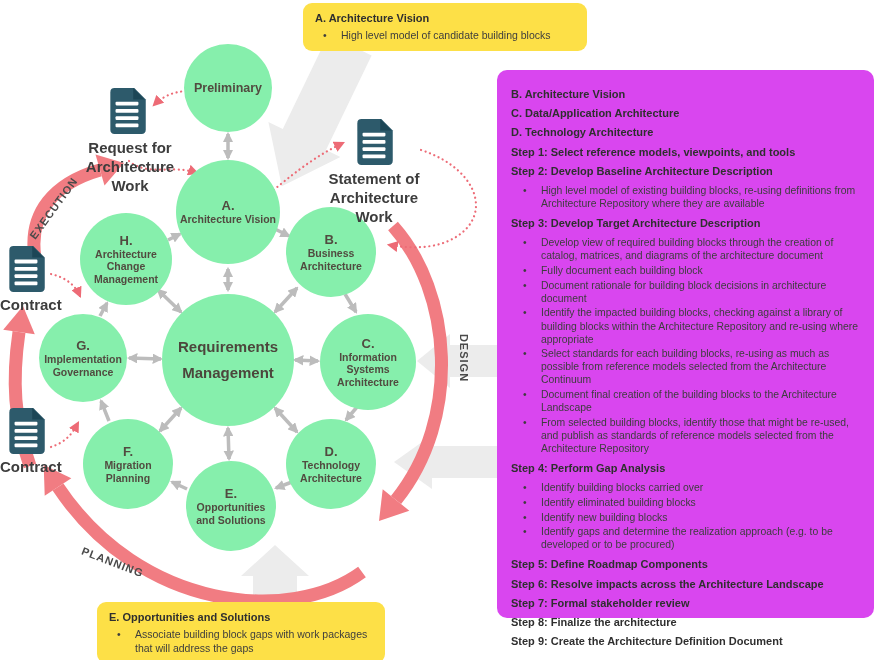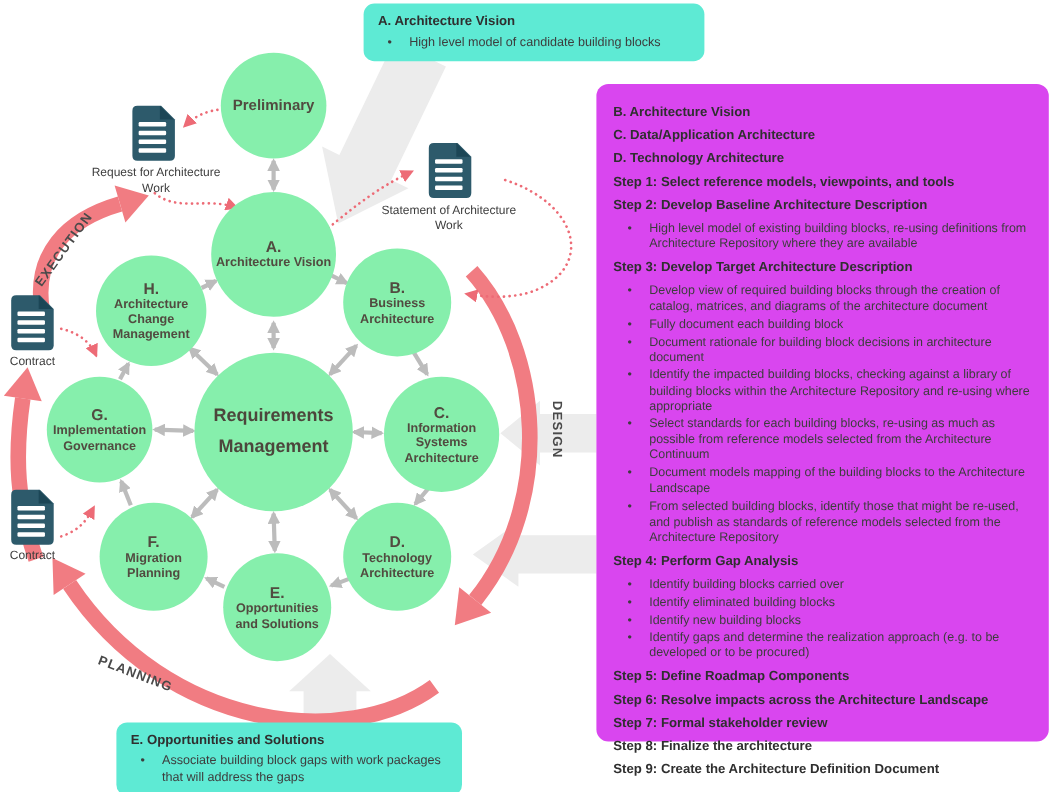--- a/index.html
+++ b/index.html
@@ -16,36 +16,36 @@
     text-align:center;color:#514b40;font-weight:bold;line-height:1.18;
   }
   .circle .letter{font-size:13px;}
   .circle .name{font-size:10.5px;}
   #c-preliminary{font-size:12.5px;}
   #c-center{line-height:1.75;font-size:15px;color:#4c463c;}
 
   
   .doc{position:absolute;}
   .doc-label{
-    position:absolute;text-align:center;font-weight:normal;font-size:10px;
+    position:absolute;text-align:center;font-weight:bold;font-size:15px;
     line-height:1.25;color:#3d3d3d;
   }
 
   
   .phase-label{
     position:absolute;font-weight:bold;font-size:11px;color:#4a4a4a;
     letter-spacing:1px;white-space:nowrap;
   }
   #lbl-execution{left:17px;top:202px;transform:rotate(-54deg);}
   #lbl-planning{left:80px;top:556px;transform:rotate(21deg);}
   #lbl-design{left:433px;top:352px;width:62px;text-align:center;transform:rotate(90deg);}
 
   
   .callout{
-    position:absolute;background:#5eead4;border-radius:9px;padding:9px 12px 8px 12px;
+    position:absolute;background:#fde047;border-radius:9px;padding:9px 12px 8px 12px;
   }
   .callout .title{font-weight:bold;font-size:11px;margin-bottom:5px;color:#2f2f2f;}
   .callout ul, .panel ul{list-style:none;margin:0;padding:0;}
   .callout li{
     position:relative;font-size:10.5px;line-height:1.3;padding-left:26px;color:#3d3d3d;
   }
   .callout li::before{content:"\2022";position:absolute;left:8px;}
   #callout-top{left:303px;top:3px;width:260px;}
   #callout-bottom{left:97px;top:602px;width:264px;}
 
@@ -254,21 +254,21 @@
     <ul>
       <li>High level model of existing building blocks, re-using definitions from Architecture Repository where they are available</li>
     </ul>
     <div class="ph">Step 3: Develop Target Architecture Description</div>
     <ul>
       <li>Develop view of required building blocks through the creation of catalog, matrices, and diagrams of the architecture document</li>
       <li>Fully document each building block</li>
       <li>Document rationale for building block decisions in architecture document</li>
       <li>Identify the impacted building blocks, checking against a library of building blocks within the Architecture Repository and re-using where appropriate</li>
       <li>Select standards for each building blocks, re-using as much as possible from reference models selected from the Architecture Continuum</li>
-      <li>Document models mapping of the building blocks to the Architecture Landscape</li>
+      <li>Document final creation of the building blocks to the Architecture Landscape</li>
       <li>From selected building blocks, identify those that might be re-used, and publish as standards of reference models selected from the Architecture Repository</li>
     </ul>
     <div class="ph">Step 4: Perform Gap Analysis</div>
     <ul>
       <li>Identify building blocks carried over</li>
       <li>Identify eliminated building blocks</li>
       <li>Identify new building blocks</li>
       <li>Identify gaps and determine the realization approach (e.g. to be developed or to be procured)</li>
     </ul>
     <div class="ph">Step 5: Define Roadmap Components</div>

